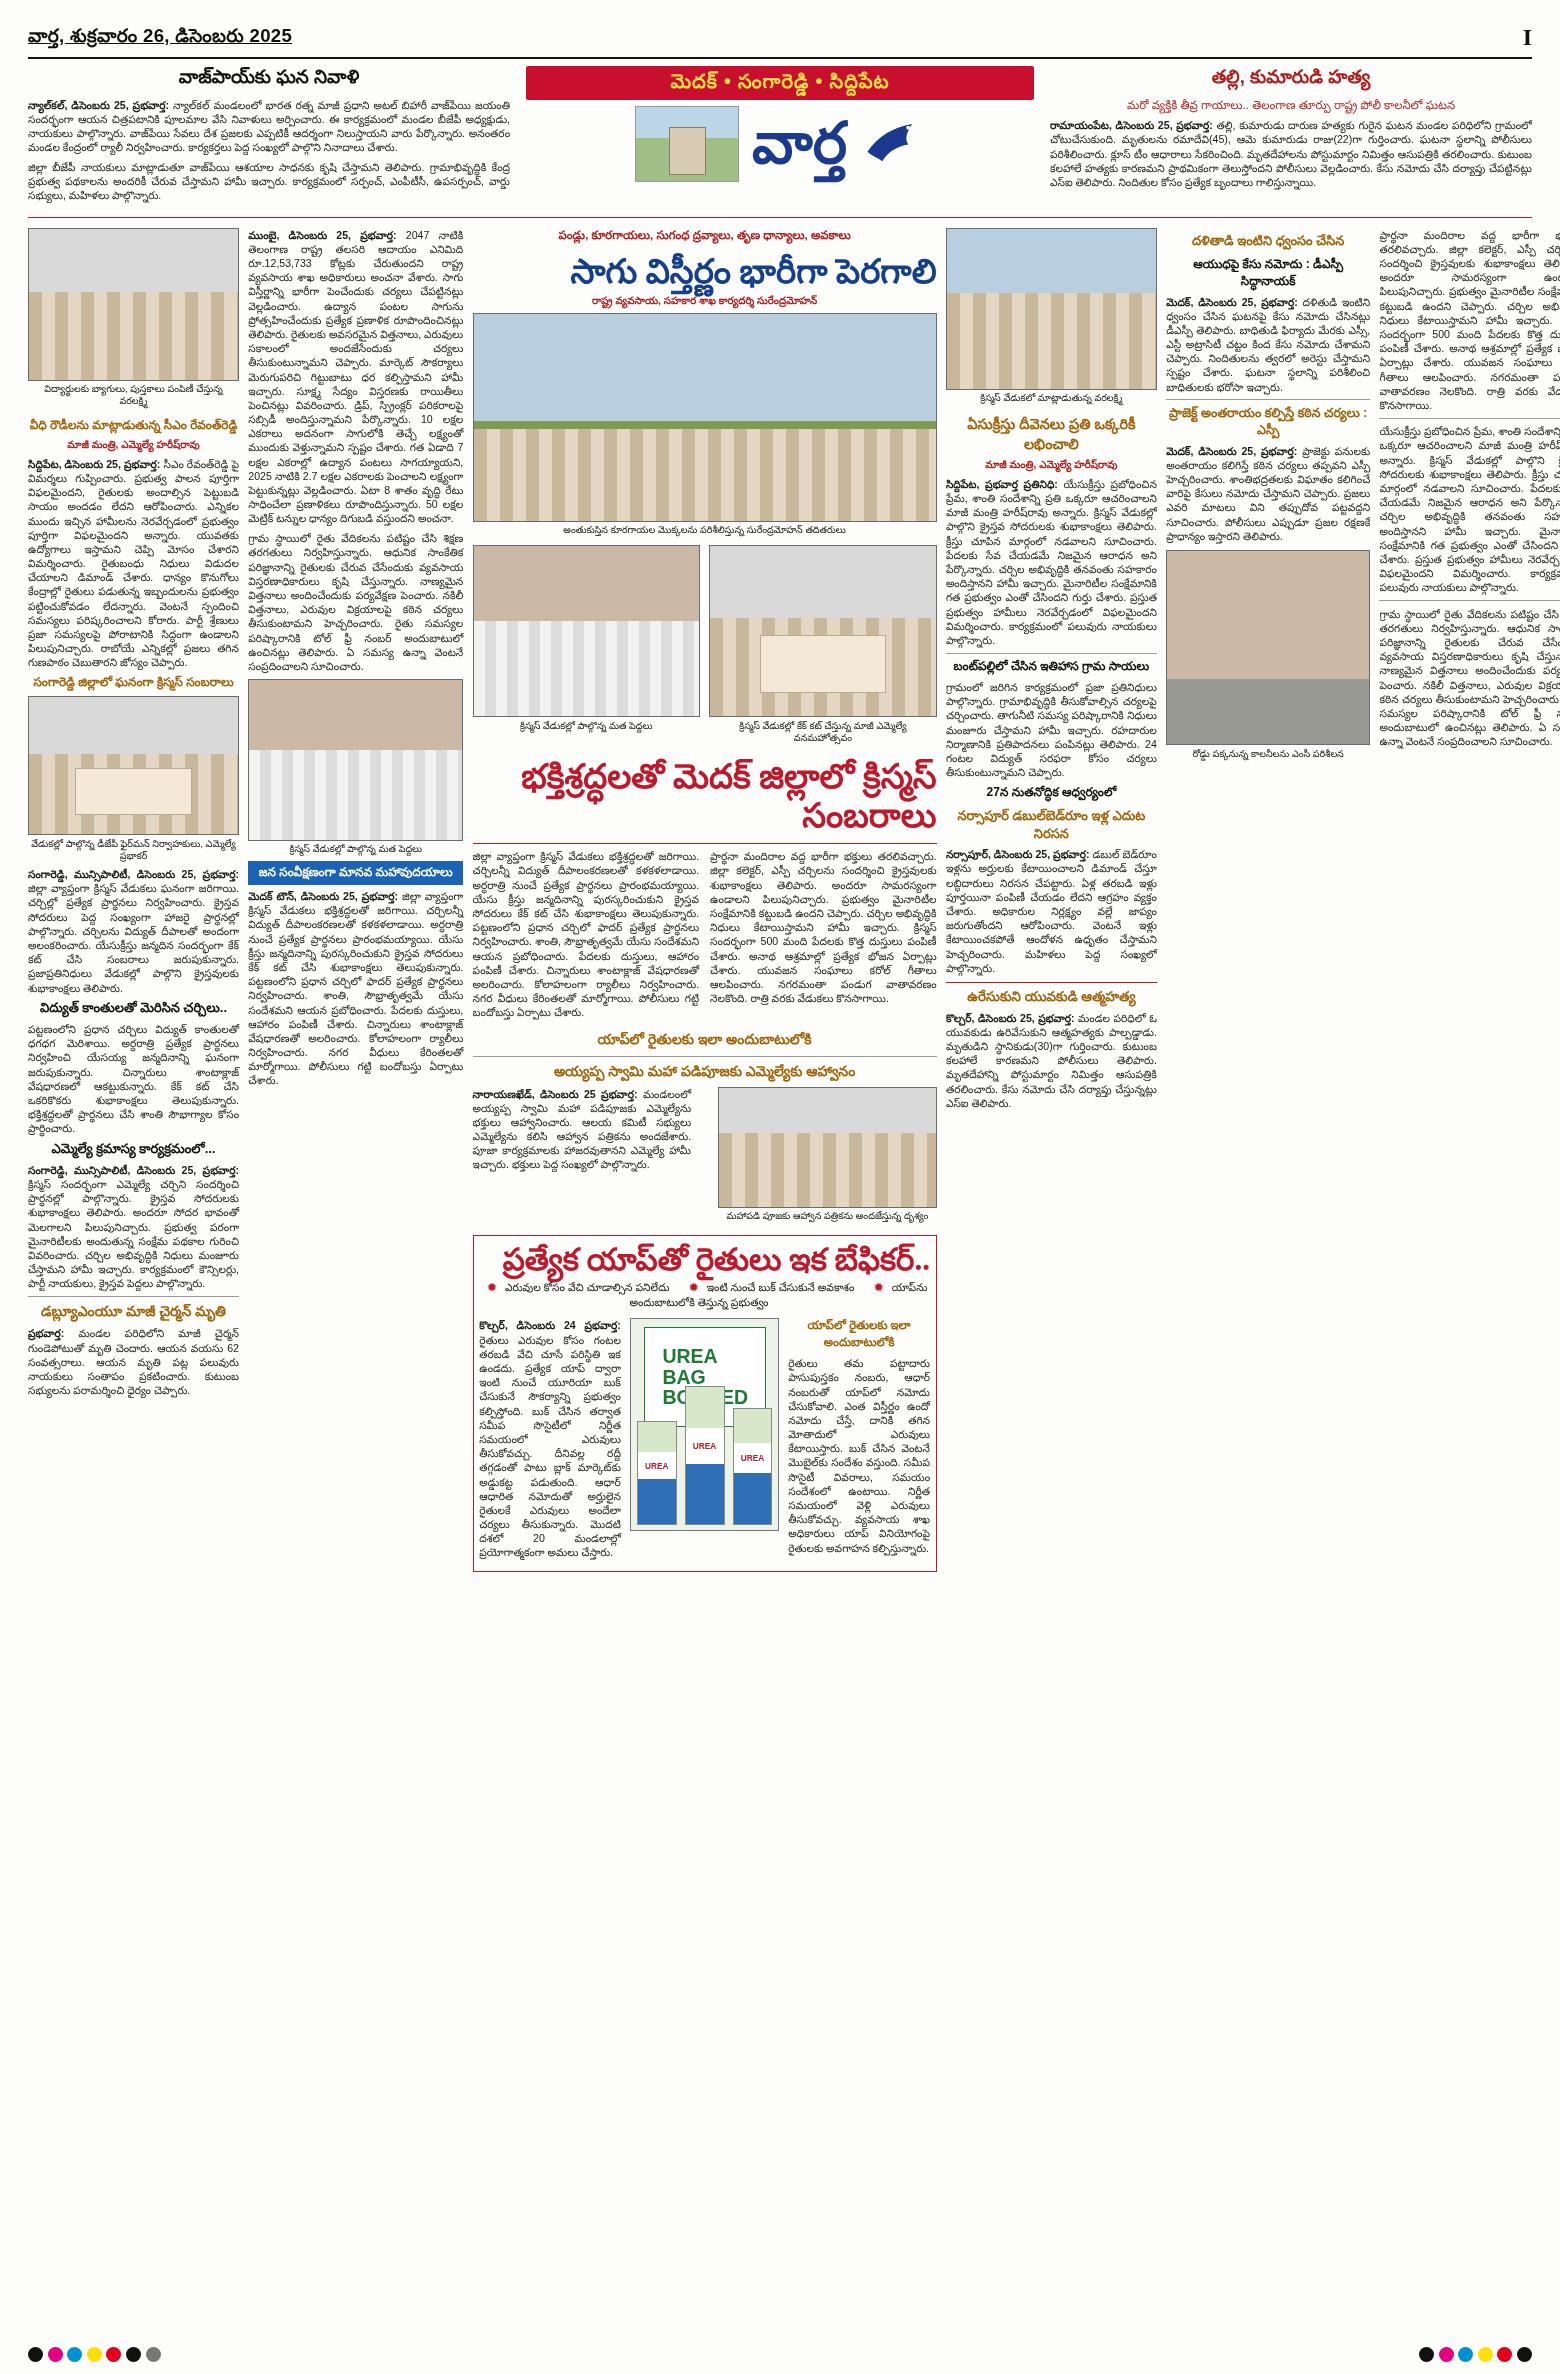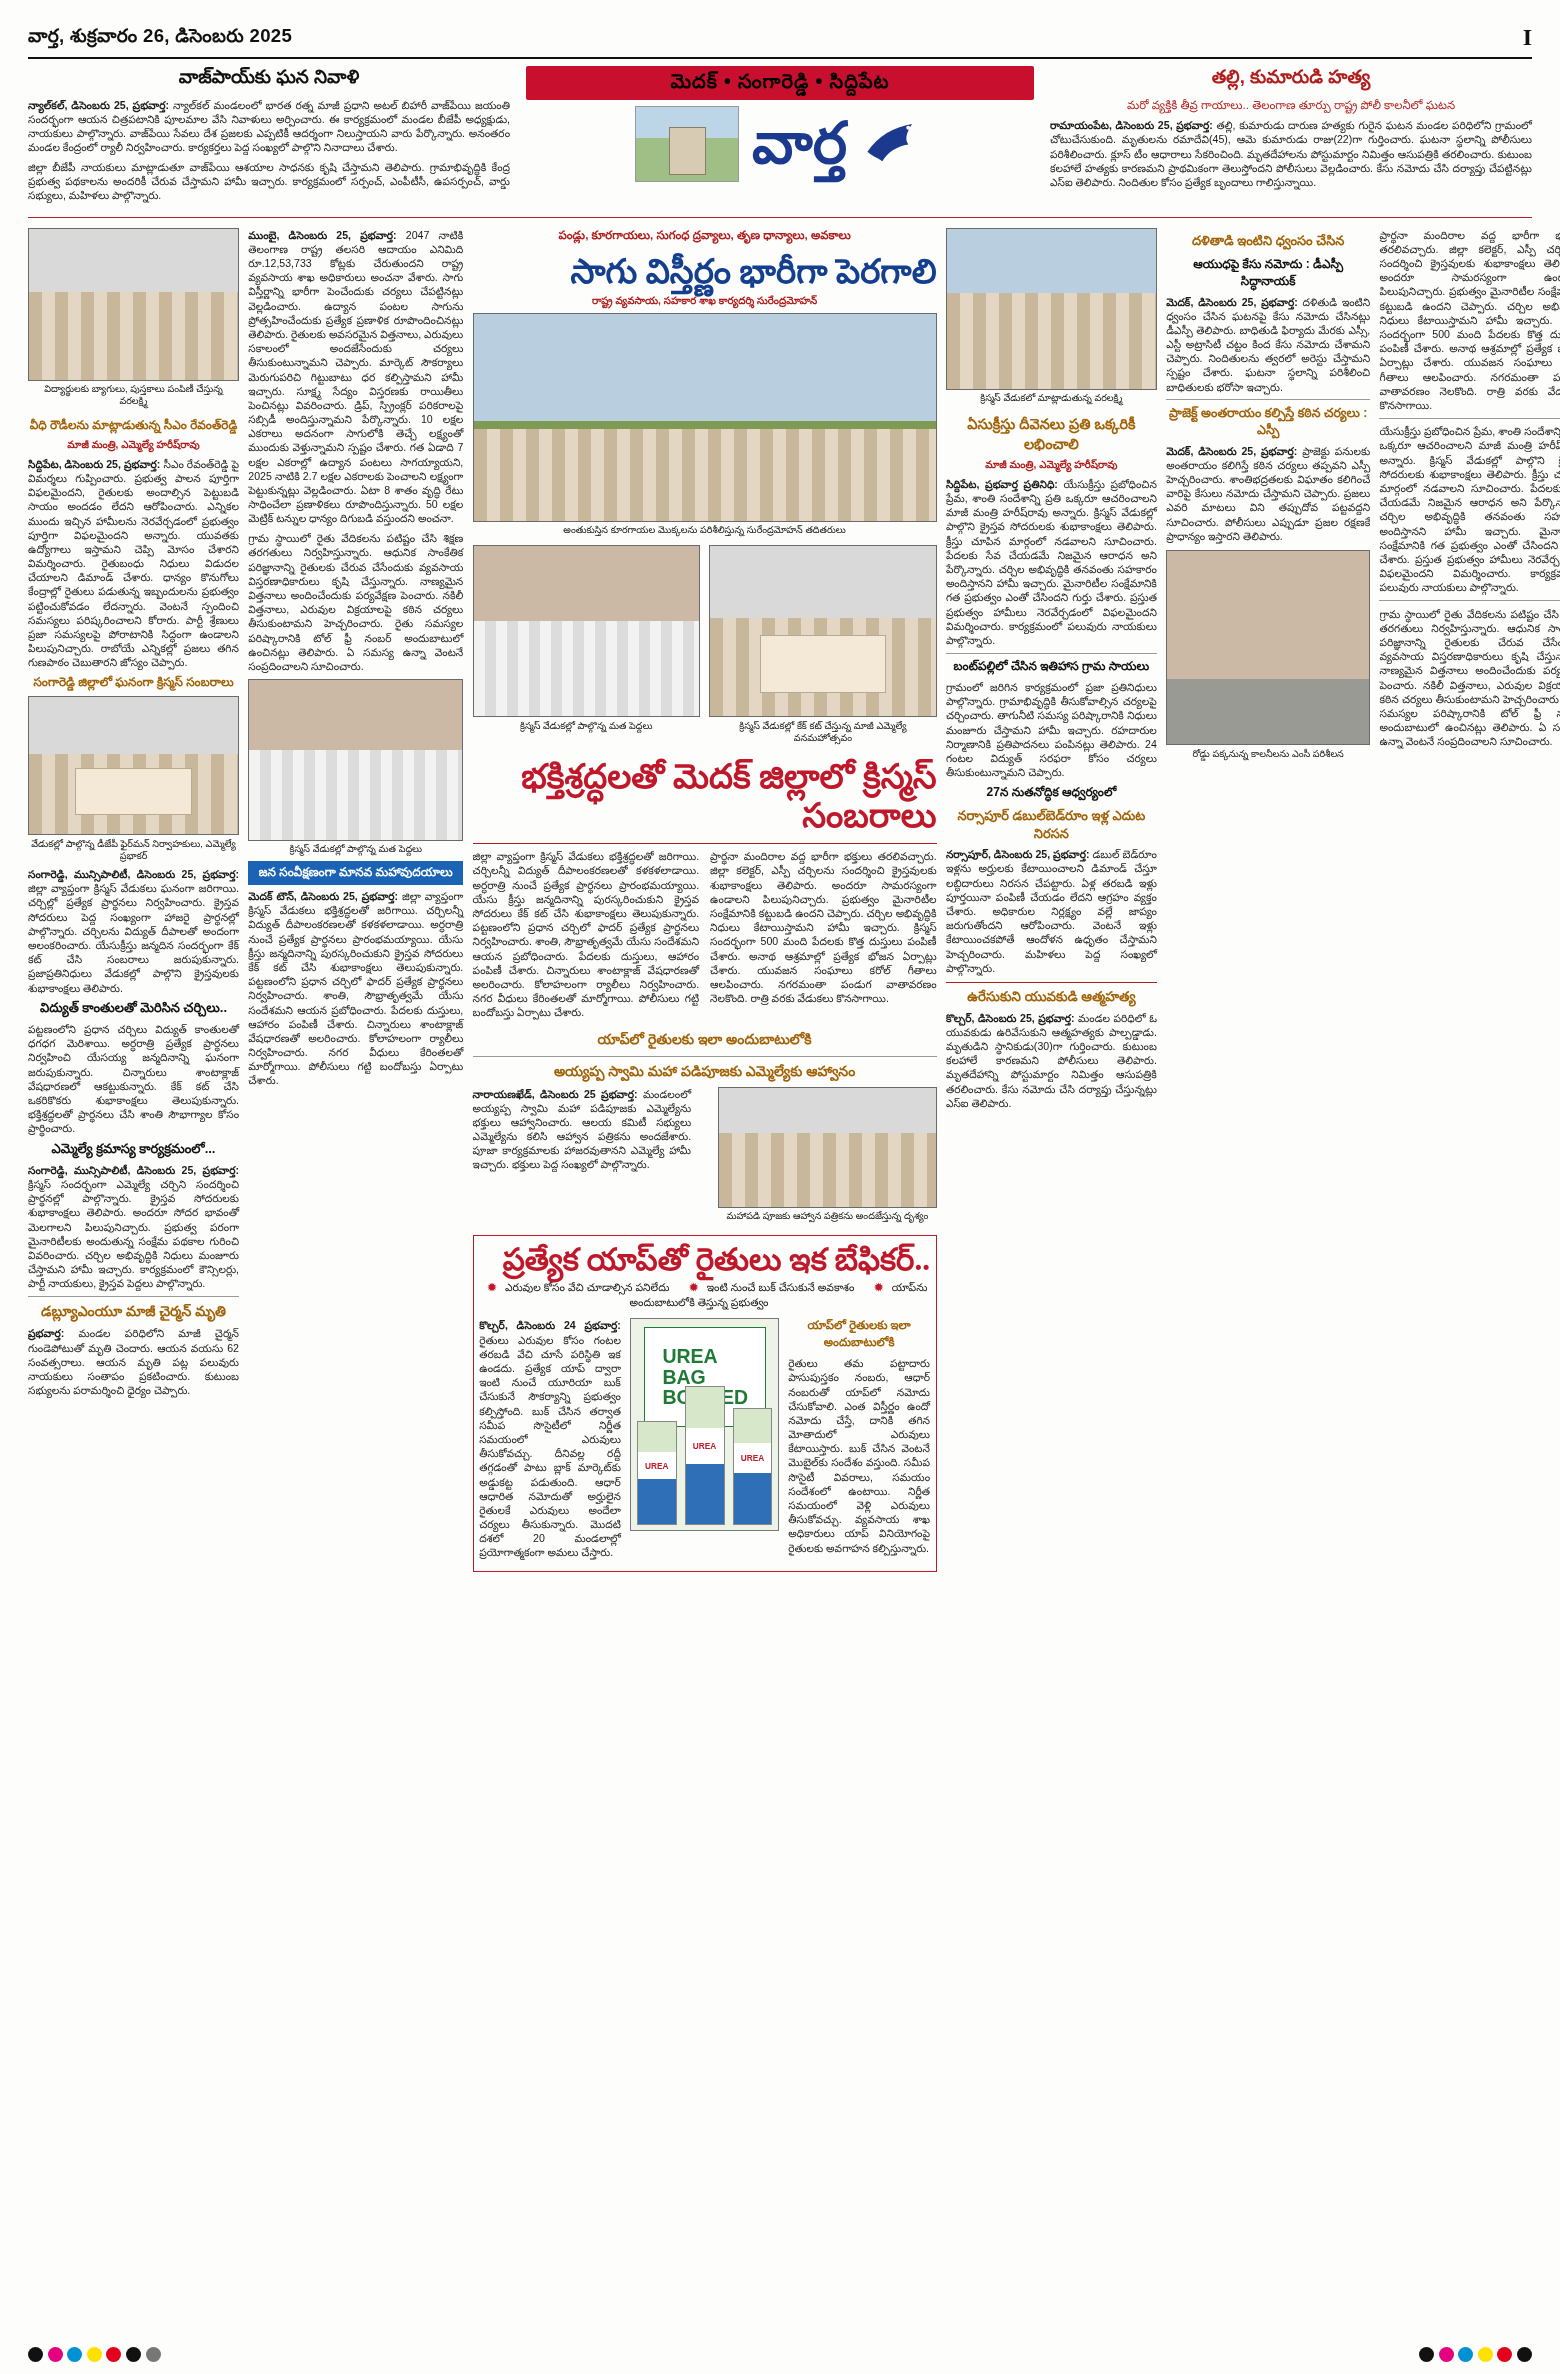--- a/index.html
+++ b/index.html
@@ -21,21 +21,21 @@
   }
 
   
   .topbar {
     display: flex; align-items: center; justify-content: space-between;
     border-bottom: 2.8px solid #111;
     padding-bottom: 5.6px;
     margin-bottom: 7.4px;
   }
   .topbar-left {
-    font-size: 18.6px; font-weight: bold; letter-spacing: 0.3px;
+    font-size: 18.6px; font-weight: bold; letter-spacing: 0.3px; text-decoration: underline;
   }
   .topbar-right {
     font-size: 24px; font-weight: bold; font-family: "Liberation Serif", serif;
   }
 
   
   .headblock {
     display: grid;
     grid-template-columns: 482px 1fr 482px;
     gap: 16px;
@@ -46,21 +46,21 @@
     font-size: 18.6px; margin: 0 0 5.6px 0; text-align: center;
     color: #111; font-weight: bold;
   }
   .col-head .sub {
     font-size: 11.6px; text-align: center; color: #b32222; margin-bottom: 3.7px;
   }
   .mast {
     text-align: center;
   }
   .mast-districts {
-    background: #c8102e; color: #000000; font-weight: bold;
+    background: #c8102e; color: #fde047; font-weight: bold;
     font-size: 19.5px; padding: 3.7px 0; letter-spacing: 0.9px;
     border-radius: 1.9px;
   }
   .mast-logo {
     display: flex; align-items: center; justify-content: center; gap: 13px;
     margin-top: 5.6px;
   }
   .mast-title {
     font-size: 58px; font-weight: bold; color: #1b3a8f;
     font-family: "Liberation Serif", serif; line-height: .95;

